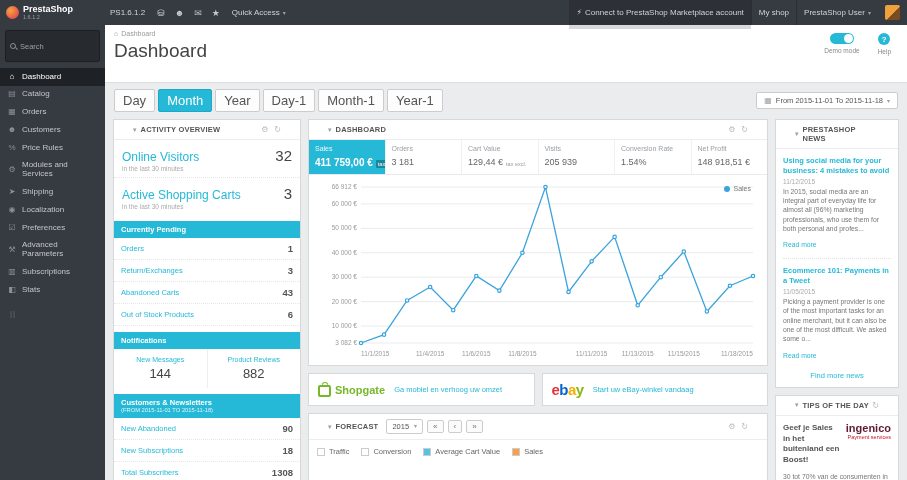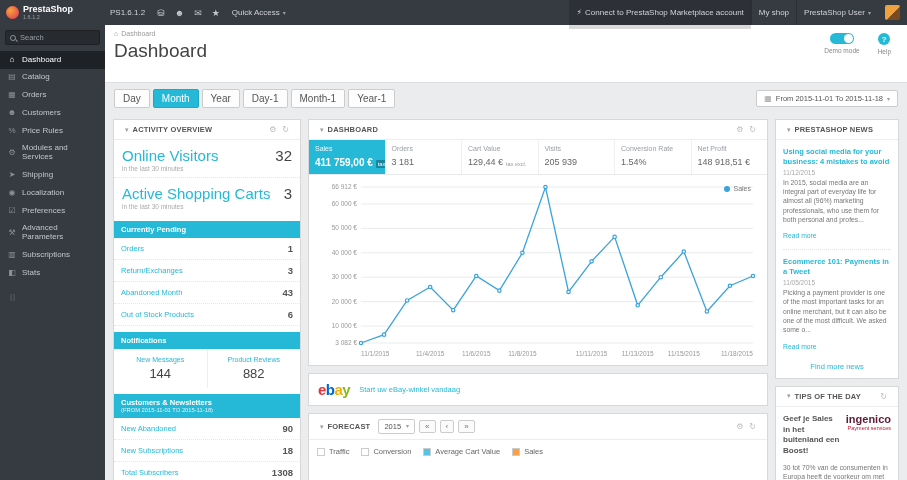--- a/index.html
+++ b/index.html
@@ -15,21 +15,21 @@
   .tb-item{font-size:8px;color:#d0d3d6;padding:16px 7px;height:100%;display:flex;align-items:center;gap:3px;cursor:pointer;white-space:nowrap;}
   .tb-icon{font-size:9px;color:#c4c8cc;padding:0 5px;cursor:pointer;}
   .tb-caret{font-size:6px;color:#9aa0a6;}
   .tb-right{margin-left:auto;display:flex;align-items:center;height:100%;}
   .tb-sep{width:1px;height:100%;background:#2b2e33;}
   .mp{background:rgba(0,0,0,.15);}
   .avatar{width:15px;height:15px;border-radius:2px;margin:0 7px;background:linear-gradient(135deg,#f0a13c 55%,#7a4a21 55%);flex:none;cursor:pointer;}
 
   
   .sidebar{position:absolute;top:25px;left:0;bottom:0;width:105px;background:#363a41;z-index:10;}
-  .search-box{margin:5px 5px 6px;height:15px;background:#272a2e;border:1px solid #1d1f22;border-radius:2px;display:flex;align-items:center;padding:0 4px;gap:4px;}
+  .search-box{margin:5px 5px 6px;height:32px;background:#272a2e;border:1px solid #1d1f22;border-radius:2px;display:flex;align-items:center;padding:0 4px;gap:4px;}
   .search-icon{width:6px;height:6px;border:1px solid #8b8f94;border-radius:50%;position:relative;flex:none;}
   .search-icon::after{content:"";position:absolute;width:3px;height:1px;background:#8b8f94;transform:rotate(45deg);right:-3px;bottom:-1px;}
   .search-input{background:transparent;border:0;outline:0;color:#ccc;font-size:7.5px;width:72px;}
   .search-input::placeholder{color:#9aa0a6;}
   .menu-item{display:flex;align-items:center;gap:5px;padding:4.5px 7px;font-size:8px;color:#c3c6ca;cursor:pointer;line-height:1.1;}
   .menu-item .mi-icon{width:10px;text-align:center;color:#8d9196;font-size:8px;flex:none;}
   .menu-item.active{background:#1e2125;color:#fff;}
   .menu-item.active .mi-icon{color:#fff;}
   .collapse{color:#6d7176;font-size:8px;padding:10px 10px;letter-spacing:1px;cursor:pointer;}
 
@@ -39,42 +39,42 @@
   .breadcrumb{position:absolute;top:5px;left:9px;font-size:7px;color:#999;display:flex;gap:3px;align-items:center;}
   .page-title{position:absolute;top:15px;left:9px;font-size:19px;color:#444;font-weight:400;}
   .header-tools{position:absolute;top:8px;right:16px;display:flex;gap:18px;}
   .tool{display:flex;flex-direction:column;align-items:center;gap:3px;cursor:pointer;}
   .toggle{width:24px;height:11px;border-radius:6px;background:#25b9d7;position:relative;}
   .toggle::after{content:"";position:absolute;right:1px;top:1px;width:9px;height:9px;border-radius:50%;background:#fff;}
   .tool-label{font-size:6.5px;color:#888;}
   .help-circle{width:12px;height:12px;border-radius:50%;background:#25b9d7;color:#fff;font-size:8px;display:flex;align-items:center;justify-content:center;font-weight:bold;}
 
   .filter-row{position:absolute;top:64px;left:9px;right:9px;display:flex;align-items:center;}
-  .fbtn{font-size:10px;color:#555;background:#fdfdfd;border:1px solid #ccc;padding:3px 8px;margin-right:3px;border-radius:2px;cursor:pointer;}
+  .fbtn{font-size:13px;color:#555;background:#fdfdfd;border:1px solid #ccc;padding:3px 8px;margin-right:3px;border-radius:2px;cursor:pointer;}
   .fbtn.active{background:#25b9d7;border-color:#1ea8c5;color:#fff;}
   .date-btn{margin-left:auto;font-size:7.5px;color:#555;background:#fff;border:1px solid #ccc;padding:3px 7px;border-radius:2px;display:flex;gap:4px;align-items:center;cursor:pointer;}
   .date-btn .cal{color:#999;font-size:8px;}
 
   .content{position:absolute;top:94px;left:0;right:0;bottom:0;}
   .col-activity{position:absolute;left:8px;width:188px;top:0;}
   .col-dash{position:absolute;left:203px;width:460px;top:0;display:flex;flex-direction:column;gap:7px;}
   .col-news{position:absolute;left:670px;width:124px;top:0;display:flex;flex-direction:column;gap:7px;}
 
   .panel{background:#fff;border:1px solid #d6d8da;}
-  .panel-h{display:flex;align-items:center;padding:5px 11px;border-bottom:1px solid #ebedef;}
+  .panel-h{display:flex;align-items:center;padding:5px 19px;border-bottom:1px solid #ebedef;}
   .ph-caret{font-size:7px;color:#9aa0a6;margin-right:4px;}
   .panel-title{font-size:7.5px;font-weight:bold;color:#555;letter-spacing:.2px;}
   .ph-tools{margin-left:auto;display:flex;gap:6px;font-size:8px;color:#b9bcbf;}
   .ph-tools span{cursor:pointer;}
 
   
   .metric{padding:7px 8px 5px;}
   .metric + .metric{border-top:1px dotted #e2e4e6;}
   .metric-row{display:flex;align-items:baseline;}
-  .metric-label{font-size:15px;color:#25b9d7;}
+  .metric-label{font-size:12px;color:#25b9d7;}
   .metric-value{margin-left:auto;font-size:15px;color:#444;}
   .metric-sub{font-size:6.5px;color:#aaa;margin-top:1px;}
   .sec-h{background:#25b9d7;color:#fff;padding:4px 7px;font-size:7.5px;font-weight:bold;margin-top:6px;line-height:1.2;}
   .sec-h .sub{display:block;font-size:5.8px;font-weight:normal;opacity:.85;}
   .sec-row{display:flex;align-items:center;padding:5px 7px;border-bottom:1px dotted #e4e6e8;cursor:pointer;}
   .sec-row .lbl{font-size:7.5px;color:#25b9d7;}
   .sec-row .val{margin-left:auto;font-size:9.5px;color:#555;font-weight:bold;}
   .notif-cols{display:flex;}
   .notif-col{flex:1;text-align:center;padding:7px 4px;cursor:pointer;}
   .notif-col + .notif-col{border-left:1px solid #eee;}
@@ -290,21 +290,21 @@
         </div>
         <div class="sec-row">
             <span class="lbl">Orders</span>
             <span class="val">1</span>
           </div>
         <div class="sec-row">
             <span class="lbl">Return/Exchanges</span>
             <span class="val">3</span>
           </div>
         <div class="sec-row">
-            <span class="lbl">Abandoned Month</span>
+            <span class="lbl">Abandoned Carts</span>
             <span class="val">43</span>
           </div>
         <div class="sec-row">
             <span class="lbl">Out of Stock Products</span>
             <span class="val">6</span>
           </div>
 
         <div class="sec-h">
           <span>Notifications</span>
         </div>
@@ -437,20 +437,27 @@
             </svg>
           <div class="chart-legend">
             <span class="legend-dot" style="background: rgb(58, 163, 220);"></span>
             <span>Sales</span>
           </div>
         </div>
       </div>
 
       <div class="modules-row">
         <div class="panel module-panel">
+          <div class="shopgate-logo">
+            <div class="sg-bag"></div>
+            <span class="sg-text" style="color: rgb(118, 184, 42);">Shopgate</span>
+          </div>
+          <a class="module-link">Ga mobiel en verhoog uw omzet</a>
+        </div>
+        <div class="panel module-panel">
           <div class="ebay-logo">
             <span style="color: rgb(229, 50, 56);">e</span><span style="color: rgb(0, 100, 210);">b</span><span style="color: rgb(245, 175, 2);">a</span><span style="color: rgb(134, 184, 23);">y</span>
           </div>
           <a class="module-link">Start uw eBay-winkel vandaag</a>
         </div>
       </div>
 
       <div class="panel">
         <div class="panel-h">
           <span class="ph-caret">▾</span>

